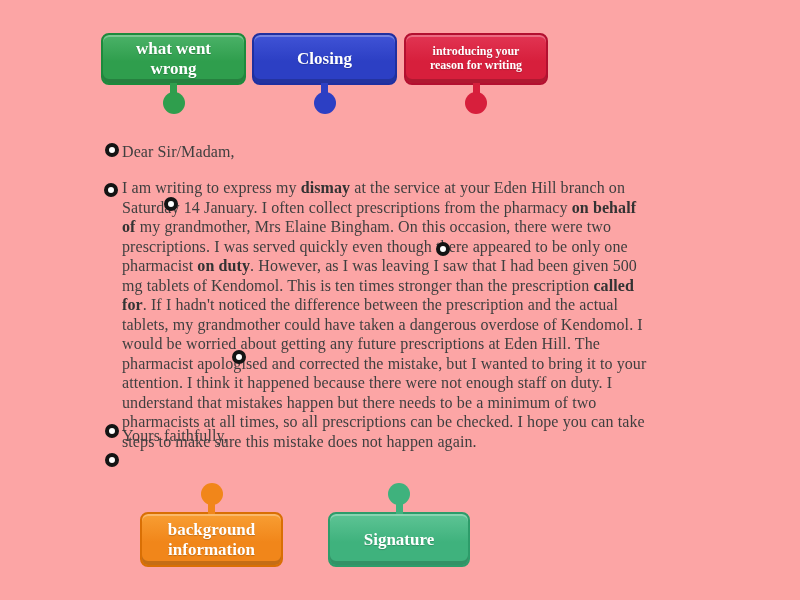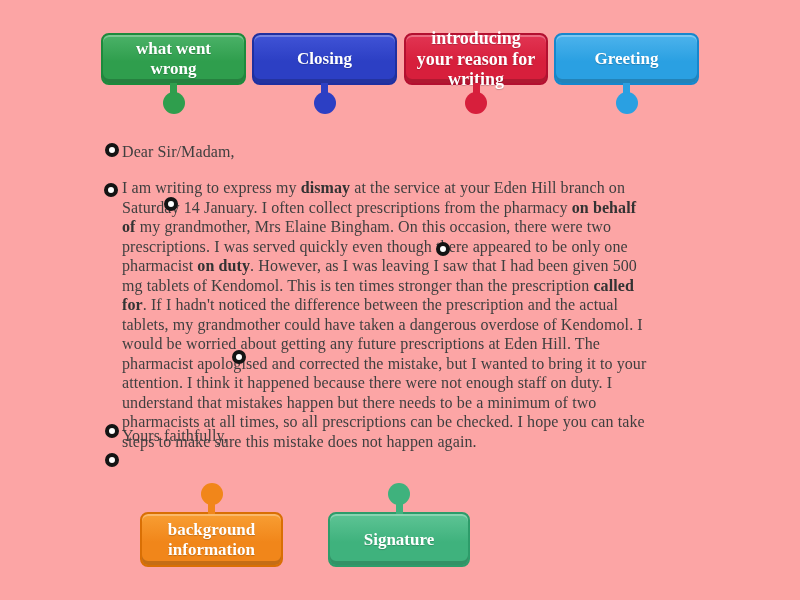--- a/index.html
+++ b/index.html
@@ -14,21 +14,21 @@
     display:flex;align-items:center;justify-content:center;
     border-radius:8px;border:2px solid var(--edge);
     background:linear-gradient(180deg,var(--light) 0%,var(--base) 55%,var(--base) 100%);
     box-shadow:inset 0 2px 0 rgba(255,255,255,.28), inset 0 -4px 0 rgba(0,0,0,.18);
     cursor:grab;text-align:center;
   }
   .chip-text{
     color:#ffffff;font-weight:700;line-height:1.15;padding:0 10px;
     text-shadow:0 1px 1px rgba(0,0,0,.2);
   }
-  .fs17{font-size:17px;} .fs16{font-size:16px;} .fs14{font-size:18px;}
+  .fs17{font-size:17px;} .fs16{font-size:16px;} .fs14{font-size:12px;}
   
   .pin{position:absolute;left:50%;transform:translateX(-50%);
        display:flex;flex-direction:column;align-items:center;pointer-events:none;}
   .pin.down{top:100%;margin-top:-2px;}
   .pin.up{bottom:100%;margin-bottom:-2px;}
   .pin-stem{width:7px;height:12px;background:var(--base);}
   .pin-dot{width:22px;height:22px;border-radius:50%;background:var(--base);}
   .pin.down .pin-dot{margin-top:-3px;}
   .pin.up .pin-dot{margin-bottom:-3px;}
   
@@ -72,29 +72,20 @@
   <div class="label-group" style="left: 404px; top: 33px; width: 144px; height: 52px; --base: #d71f3c; --light: #e23553; --edge: #b31030;">
     <div class="chip">
       <span class="chip-text fs14">introducing your reason for writing</span>
     </div>
     <div class="pin down">
         <div class="pin-stem"></div>
         <div class="pin-dot"></div>
       </div>
   </div>
 
-  <div class="label-group" style="left: 554px; top: 33px; width: 145px; height: 52px; --base: #2aa0e2; --light: #4db3ec; --edge: #1687cd;">
-    <div class="chip">
-      <span class="chip-text fs17">Greeting</span>
-    </div>
-    <div class="pin down">
-        <div class="pin-stem"></div>
-        <div class="pin-dot"></div>
-      </div>
-  </div>
 
   <div class="letter-text greeting-line">Dear Sir/Madam,</div>
 
   <div class="letter-text body-par"><span>I am writing to express my </span><b>dismay</b><span> at the service at your Eden Hill branch on Saturday 14 January. I often collect prescriptions from the pharmacy </span><b>on behalf of</b><span> my grandmother, Mrs Elaine Bingham. On this occasion, there were two prescriptions. I was served quickly even though there appeared to be only one pharmacist </span><b>on duty</b><span>. However, as I was leaving I saw that I had been given 500 mg tablets of Kendomol. This is ten times stronger than the prescription </span><b>called for</b><span>. If I hadn't noticed the difference between the prescription and the actual tablets, my grandmother could have taken a dangerous overdose of Kendomol. I would be worried about getting any future prescriptions at Eden Hill. The pharmacist apologised and corrected the mistake, but I wanted to bring it to your attention. I think it happened because there were not enough staff on duty. I understand that mistakes happen but there needs to be a minimum of two pharmacists at all times, so all prescriptions can be checked. I hope you can take steps to make sure this mistake does not happen again.</span></div>
 
   <div class="letter-text signoff">
     <div>Yours faithfully,</div>
   </div>
 
   <div id="markers">

